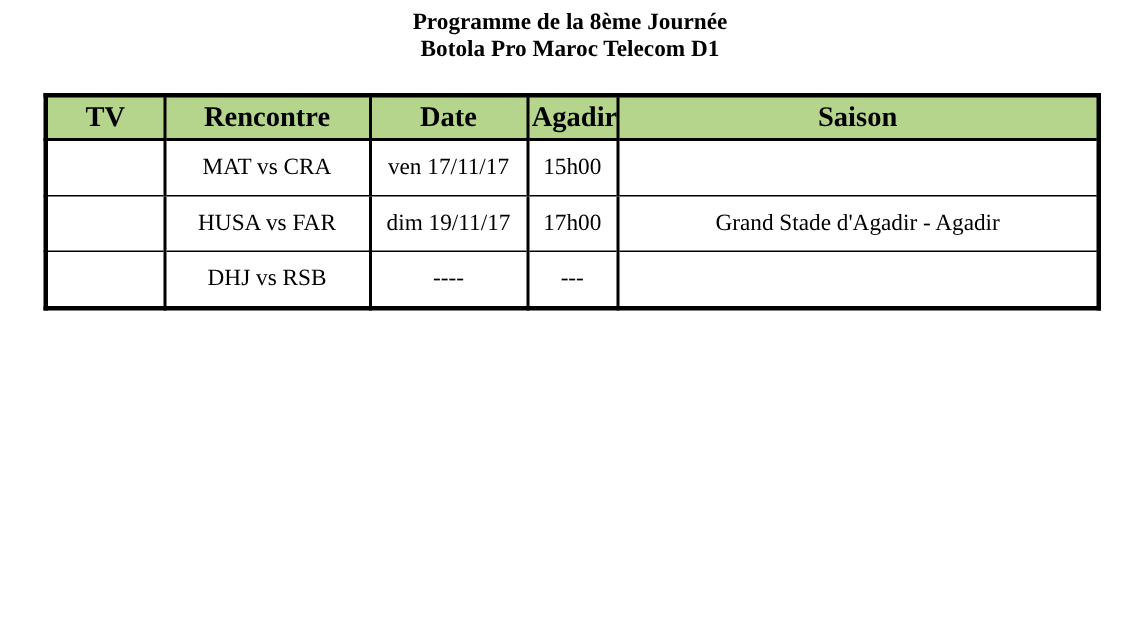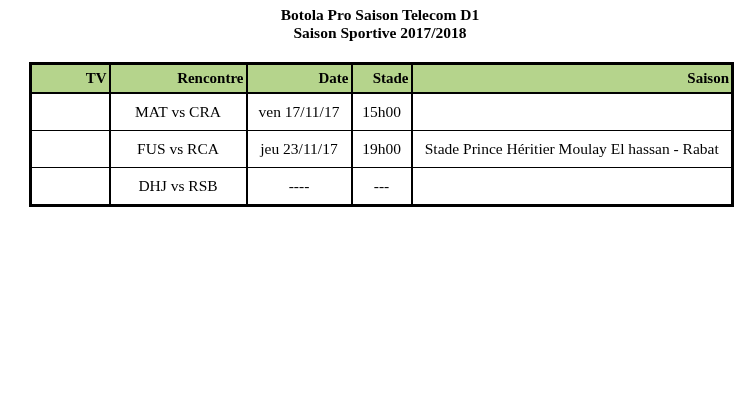--- a/index.html
+++ b/index.html
@@ -33,23 +33,23 @@
     width: 702px;
     border-collapse: collapse;
     table-layout: fixed;
     border: 3px solid #000000;
     font-size: 15.5px;
   }
   table.schedule th {
     background: #b5d48c;
     border: 2.5px solid #000000;
     font-weight: bold;
-    font-size: 15px;
+    font-size: 19px;
     height: 27px;
-    text-align: right;
+    text-align: center;
     padding: 0 2px;
   }
   table.schedule td {
     border: 1.5px solid #000000;
     border-left-width: 2px;
     border-right-width: 2px;
     height: 36px;
     text-align: center;
     vertical-align: middle;
     padding: 0 0;
@@ -61,55 +61,55 @@
   col.c-date { width: 105px; }
   col.c-heure { width: 60px; }
   col.c-terrain { width: 321px; }
 </style>
 </head>
 <body>
 
 <div class="page">
 
   <div class="title-block">
-    <div>Botola Pro Saison Telecom D1</div>
-    <div>Saison Sportive 2017/2018</div>
+    <div>Programme de la 8ème Journée</div>
+    <div>Botola Pro Maroc Telecom D1</div>
   </div>
 
   <table class="schedule">
     <colgroup>
       <col class="c-tv">
       <col class="c-rencontre">
       <col class="c-date">
       <col class="c-heure">
       <col class="c-terrain">
     </colgroup>
     <thead>
       <tr>
         <th>TV</th>
         <th>Rencontre</th>
         <th>Date</th>
-        <th>Stade</th>
+        <th>Agadir</th>
         <th>Saison</th>
       </tr>
     </thead>
     <tbody>
         <tr>
           <td></td>
           <td>MAT vs CRA</td>
           <td>ven 17/11/17</td>
           <td>15h00</td>
           <td></td>
         </tr>
         <tr>
           <td></td>
-          <td>FUS vs RCA</td>
-          <td>jeu 23/11/17</td>
-          <td>19h00</td>
-          <td>Stade Prince Héritier Moulay El hassan - Rabat</td>
+          <td>HUSA vs FAR</td>
+          <td>dim 19/11/17</td>
+          <td>17h00</td>
+          <td>Grand Stade d'Agadir - Agadir</td>
         </tr>
         <tr>
           <td></td>
           <td>DHJ vs RSB</td>
           <td>----</td>
           <td>---</td>
           <td></td>
         </tr>
       </tbody>
   </table>

